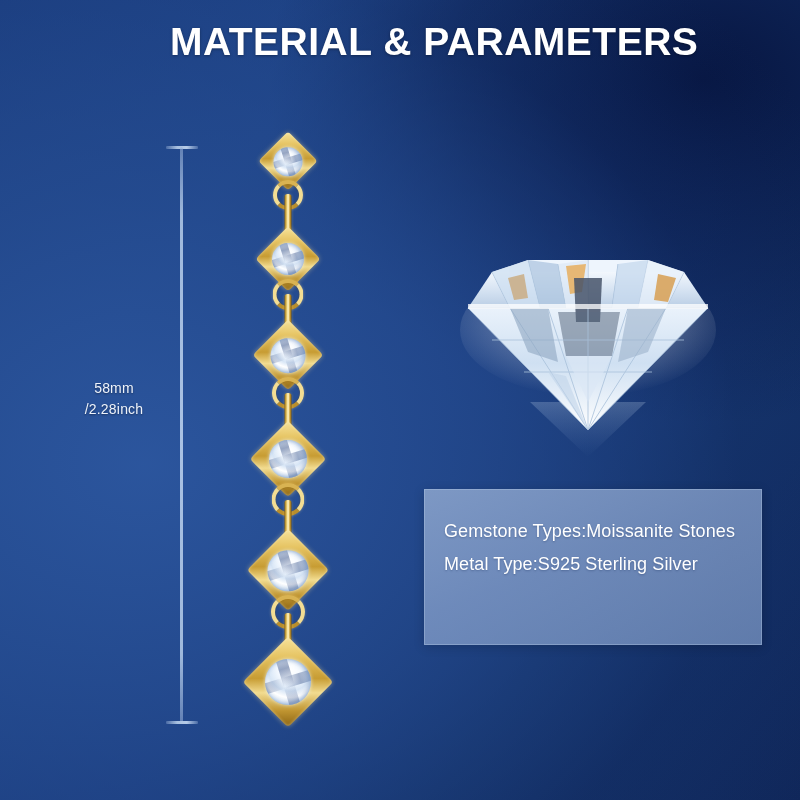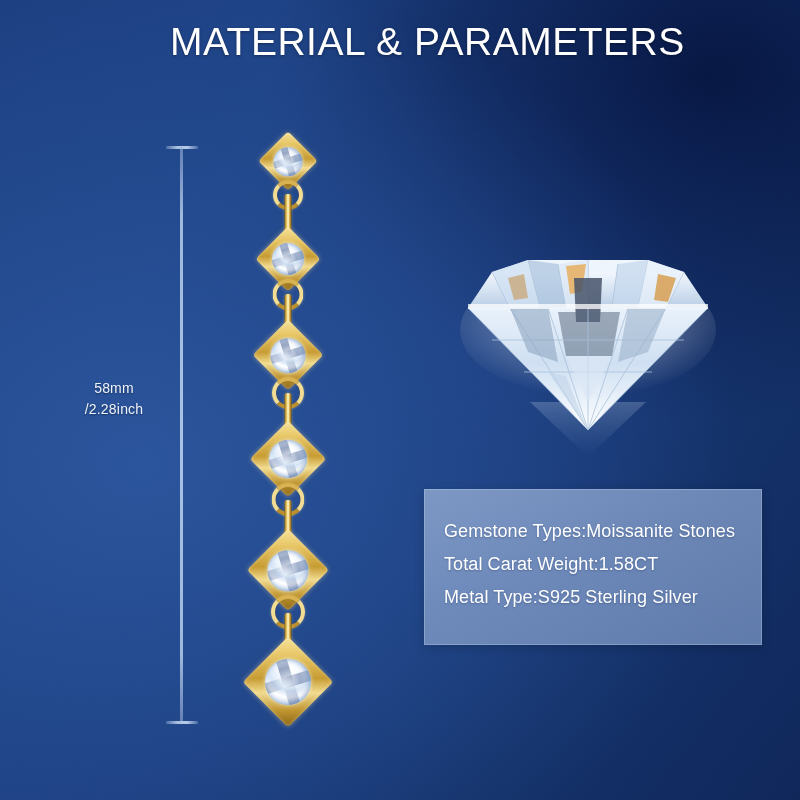--- a/index.html
+++ b/index.html
@@ -20,21 +20,21 @@
   }
 
   
   #title {
     position: absolute;
     left: 170px;
     top: 20px;
     font-size: 39px;
     letter-spacing: 0.5px;
     color: #ffffff;
-    font-weight: 400;
+    font-weight: 700;
     white-space: nowrap;
     text-shadow: 0 1px 3px rgba(0,0,0,0.35);
   }
 
   
   #ruler {
     position: absolute;
     left: 166px;
     top: 146px;
     width: 32px;
@@ -298,18 +298,17 @@
         <polygon points="86,120 126,178 104,124" fill="#c2d5ea"></polygon>
       </g>
 
       <rect x="6" y="52" width="240" height="5" fill="#ffffff" opacity="0.75"></rect>
     </svg>
   </div>
 
   <div id="spec-box">
     <div id="spec-list">
       <div class="spec-line">Gemstone Types:Moissanite Stones</div>
-      <div class="spec-line">Total Carat Weight:1.58CT</div>
       <div class="spec-line">Metal Type:S925 Sterling Silver</div>
     </div>
   </div>
 
 </div>
 
 </body></html>

